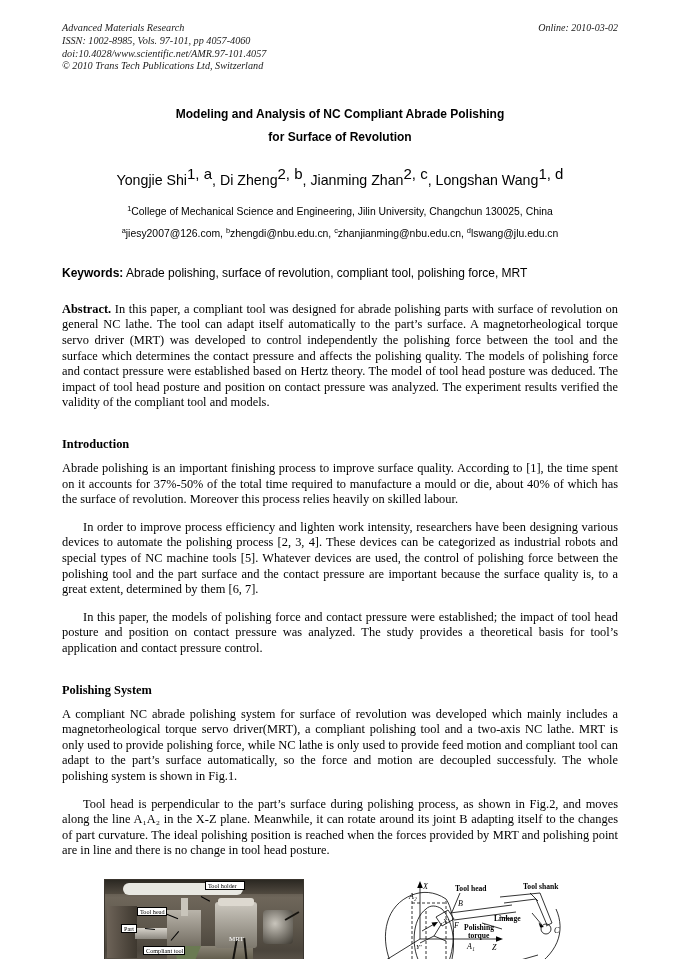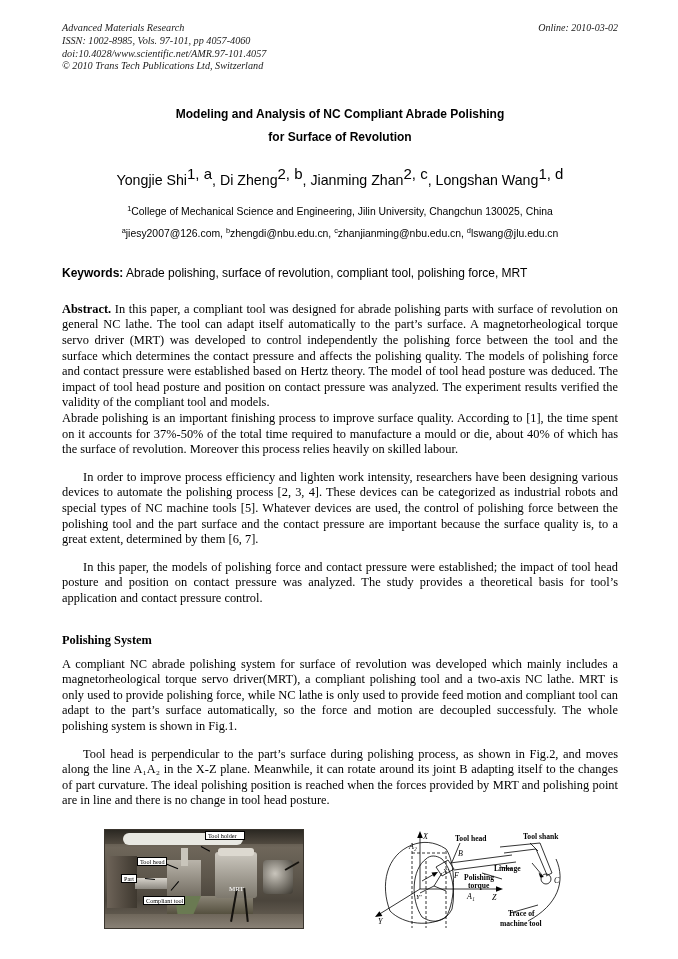--- a/index.html
+++ b/index.html
@@ -272,20 +272,21 @@
     </div>
 
     <div class="keywords">
       <b>Keywords:</b><span> Abrade polishing, surface of revolution, compliant tool, polishing force, MRT</span>
     </div>
 
     <div class="abstract">
       <b>Abstract.</b><span> In this paper, a compliant tool was designed for abrade polishing parts with surface of revolution on general NC lathe. The tool can adapt itself automatically to the part’s surface. A magnetorheological torque servo driver (MRT) was developed to control independently the polishing force between the tool and the surface which determines the contact pressure and affects the polishing quality. The models of polishing force and contact pressure were established based on Hertz theory. The model of tool head posture was deduced. The impact of tool head posture and position on contact pressure was analyzed. The experiment results verified the validity of the compliant tool and models.</span>
     </div>
 
+    <div class="sec-head">Introduction</div>
     <p class="body">Abrade polishing is an important finishing process to improve surface quality. According to [1], the time spent on it accounts for 37%-50% of the total time required to manufacture a mould or die, about 40% of which has the surface of revolution. Moreover this process relies heavily on skilled labour.</p>
     <p class="body indent">In order to improve process efficiency and lighten work intensity, researchers have been designing various devices to automate the polishing process [2, 3, 4]. These devices can be categorized as industrial robots and special types of NC machine tools [5]. Whatever devices are used, the control of polishing force between the polishing tool and the part surface and the contact pressure are important because the surface quality is, to a great extent, determined by them [6, 7].</p>
     <p class="body indent">In this paper, the models of polishing force and contact pressure were established; the impact of tool head posture and position on contact pressure was analyzed. The study provides a theoretical basis for tool’s application and contact pressure control.</p>
 
     <div class="sec-head">Polishing System</div>
     <p class="body">A compliant NC abrade polishing system for surface of revolution was developed which mainly includes a magnetorheological torque servo driver(MRT), a compliant polishing tool and a two-axis NC lathe. MRT is only used to provide polishing force, while NC lathe is only used to provide feed motion and compliant tool can adapt to the part’s surface automatically, so the force and motion are decoupled successfuly. The whole polishing system is shown in Fig.1.</p>
     <p class="body indent">Tool head is perpendicular to the part’s surface during polishing process, as shown in Fig.2, and moves along the line A₁A₂ in the X-Z plane. Meanwhile, it can rotate around its joint B adapting itself to the changes of part curvature. The ideal polishing position is reached when the forces provided by MRT and polishing point are in line and there is no change in tool head posture.</p>
 
     <div class="figs">
 

